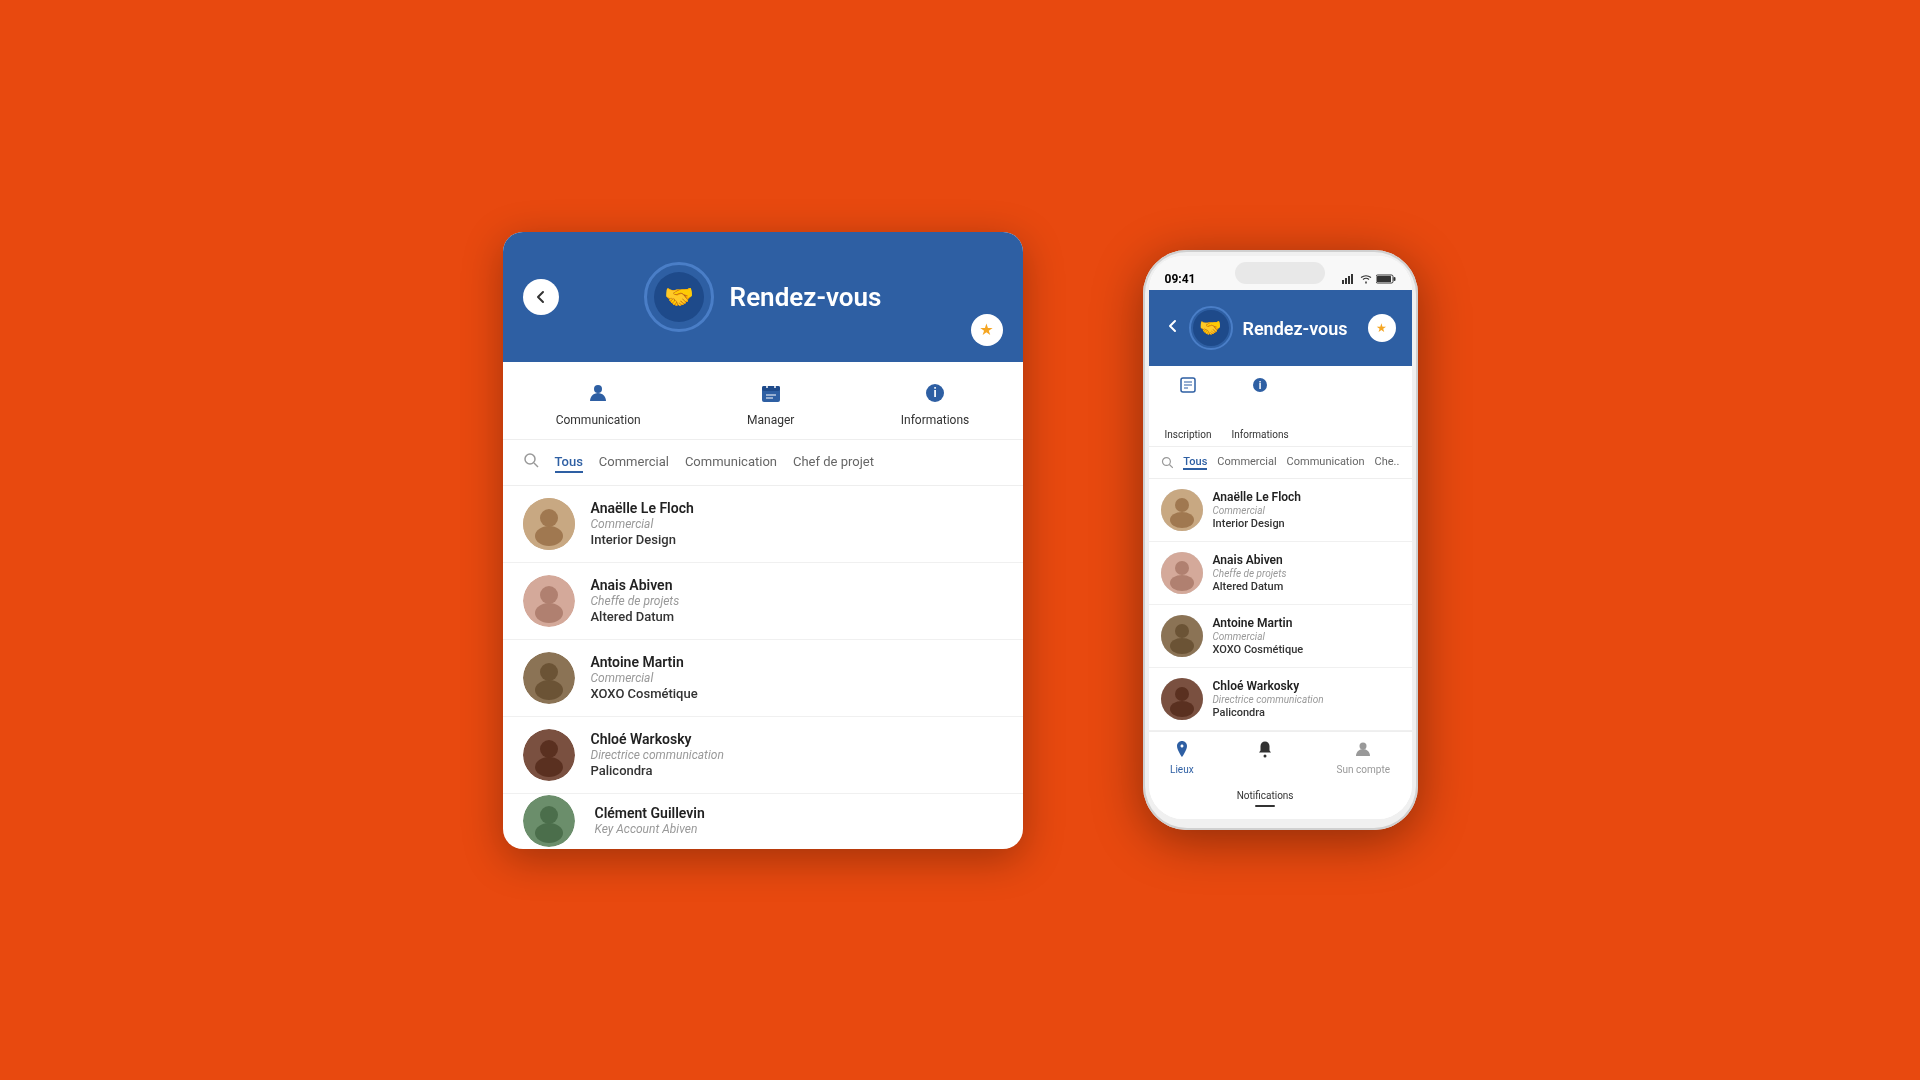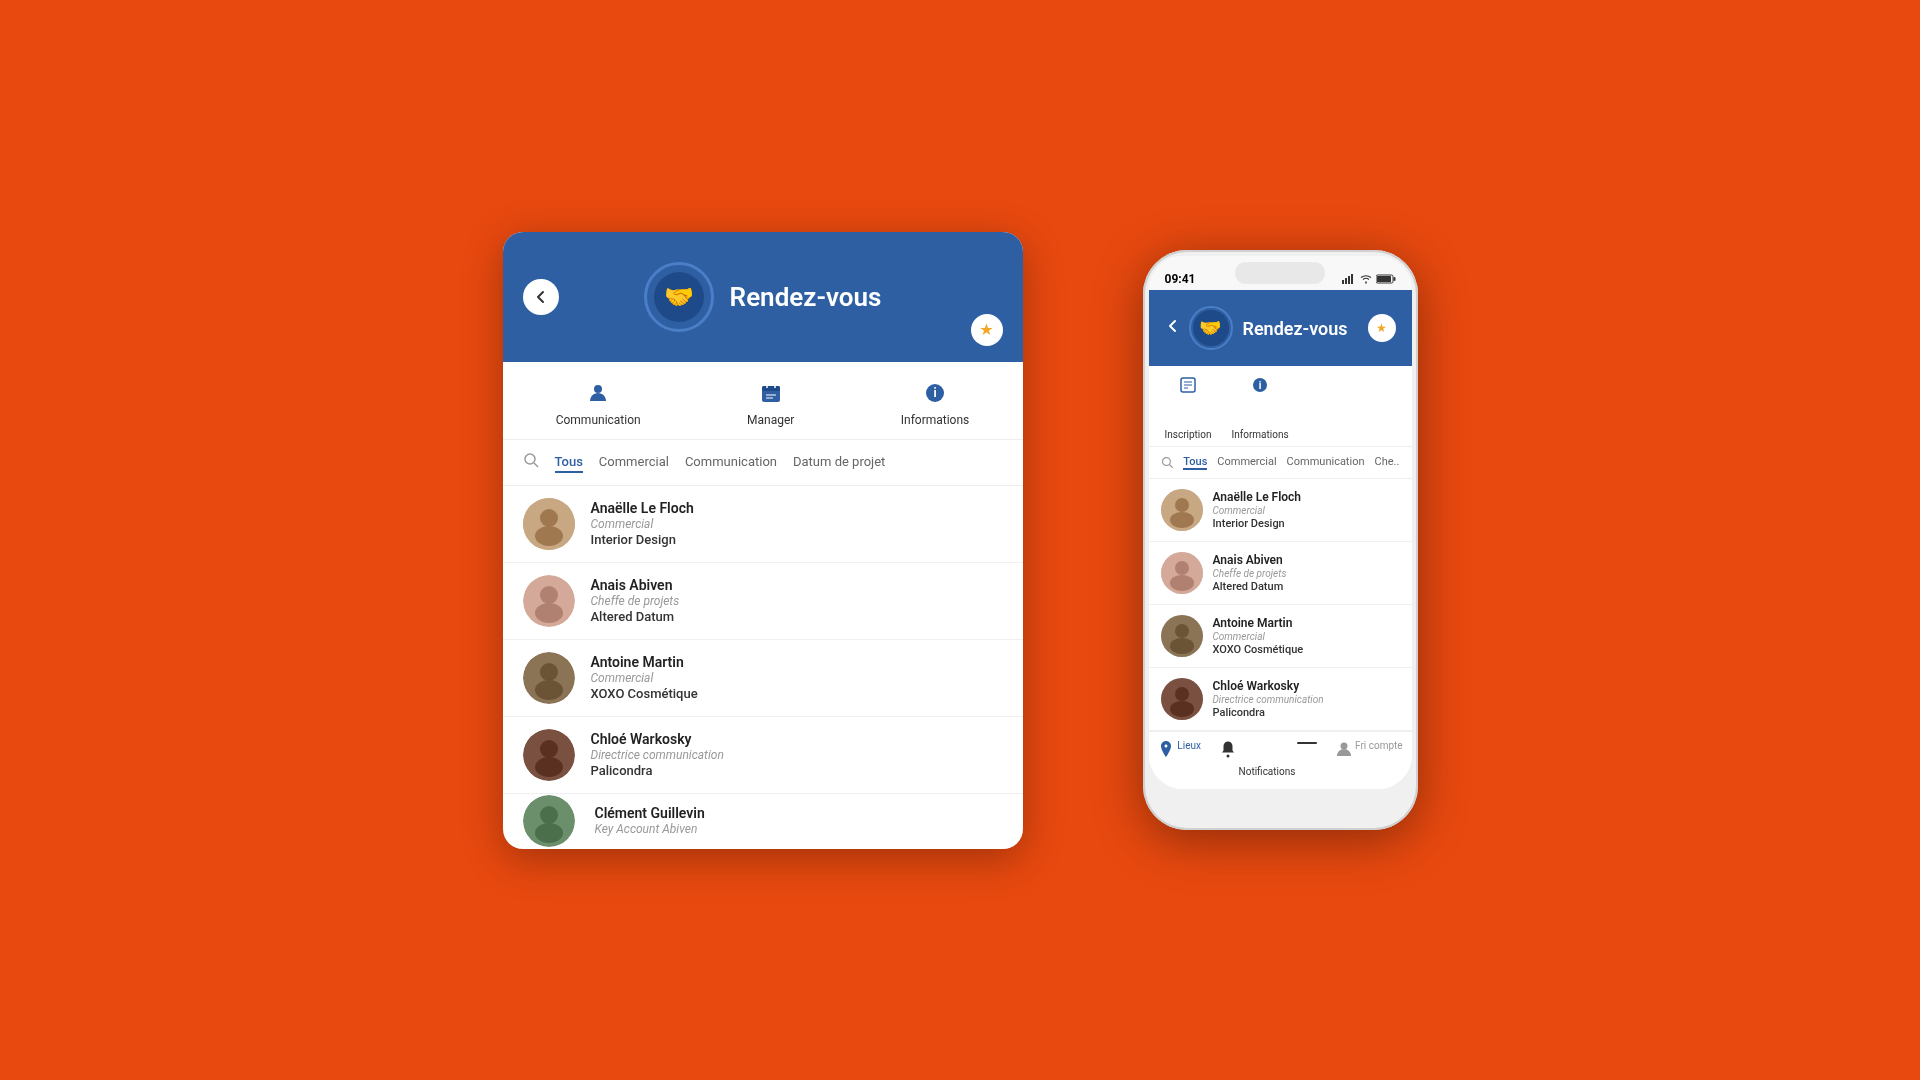--- a/index.html
+++ b/index.html
@@ -403,21 +403,22 @@
     .phone-bottom-nav {
       display: flex;
       justify-content: space-around;
       padding: 8px 0 12px;
       border-top: 1px solid #eee;
       background: white;
     }
 
     .phone-nav-item {
       display: flex;
-      align-items: flex-start;
+      flex-direction: column;
+      align-items: center;
       gap: 2px;
       cursor: pointer;
       color: #999;
       font-size: 10px;
     }
 
     .phone-nav-item.active {
       color: #2E5FA3;
     }
 
@@ -503,21 +504,21 @@
       <span class="tablet-search-icon">
         <svg width="16" height="16" viewBox="0 0 16 16">
             <circle cx="7" cy="7" r="5" stroke="#999" stroke-width="1.5" fill="none"></circle>
             <line x1="11" y1="11" x2="15" y2="15" stroke="#999" stroke-width="1.5"></line>
           </svg>
       </span>
       <div class="filter-tags">
         <span class="filter-tag active">Tous</span>
         <span class="filter-tag">Commercial</span>
         <span class="filter-tag">Communication</span>
-        <span class="filter-tag">Datum de projet</span>
+        <span class="filter-tag">Chef de projet</span>
       </div>
     </div>
 
     <div class="tablet-list">
 
       <div class="tablet-list-item">
         <div class="avatar-circle avatar-anaelle" style="background:#C8A882; width:52px; height:52px; border-radius:50%; overflow:hidden;">
           <svg width="52" height="52" viewBox="0 0 52 52">
               <circle cx="26" cy="26" r="26" fill="#C8A882"></circle>
               <circle cx="26" cy="20" r="9" fill="#a07850"></circle>
@@ -754,20 +755,20 @@
           </span>
           <span style="font-size:10px; color:#333;margin-top:26px;">Notifications</span>
         </div>
         <div class="phone-nav-item">
           <span class="nav-icon">
             <svg width="18" height="18" viewBox="0 0 18 18">
                 <circle cx="9" cy="6" r="3.5" fill="#999"></circle>
                 <path d="M2 16c0-3.87 3.13-7 7-7s7 3.13 7 7" fill="#999"></path>
               </svg>
           </span>
-          <span style="font-size:10px; color:#999;">Fri compte</span>
+          <span style="font-size:10px; color:#999;">Sun compte</span>
         </div>
       </div>
 
     </div>
   </div>
 
 </div>
 
 </body></html>

